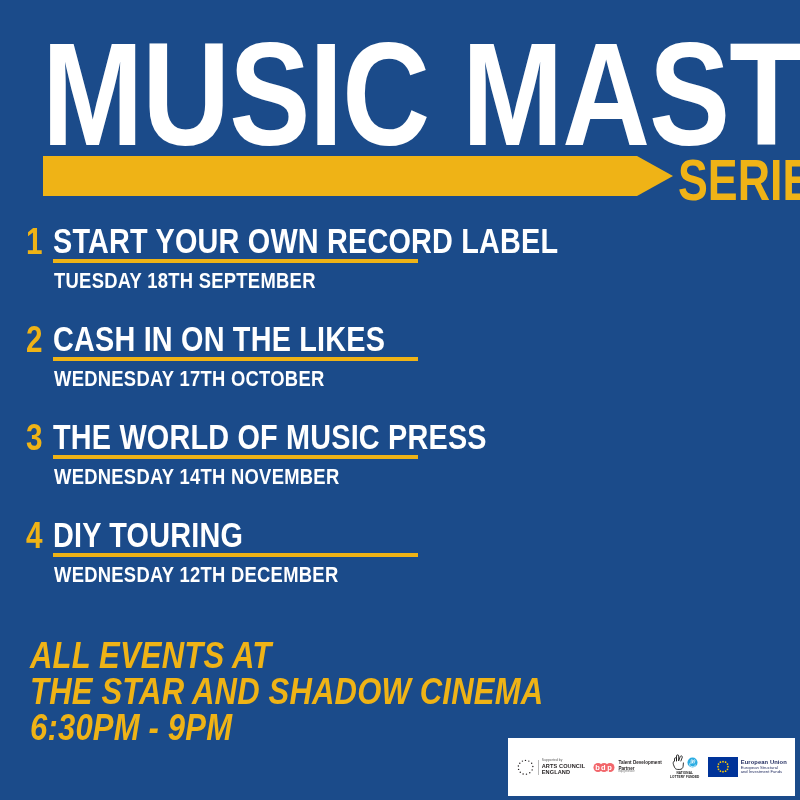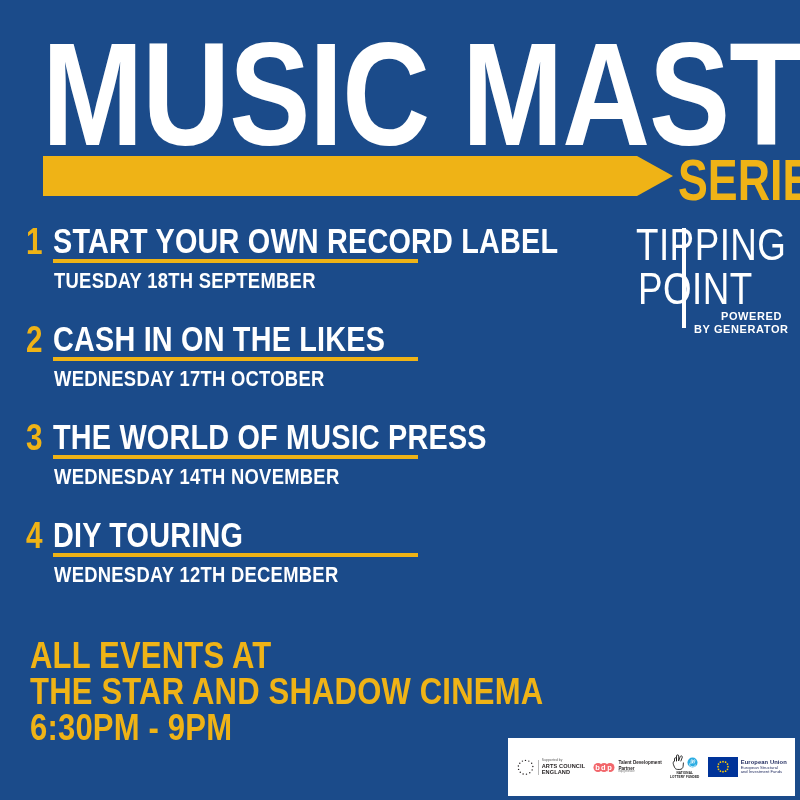--- a/index.html
+++ b/index.html
@@ -202,20 +202,21 @@
     position: absolute;
     left: 30px;
     top: 636px;
     width: 470px;
     color: #efb316;
     font-family: "Liberation Sans Narrow", "Liberation Sans", sans-serif;
     font-weight: bold;
     font-size: 33px;
     line-height: 36px;
     letter-spacing: 0.2px;
+    font-style: italic;
   }
   #footer-info div {
     white-space: nowrap;
     transform: scaleX(0.94) scaleY(1.12);
     transform-origin: left top;
   }
 
   
   #funders-panel {
     position: absolute;
@@ -343,29 +344,20 @@
       <div class="event-head">
         <span class="event-number">4</span>
         <span class="event-title">DIY TOURING</span>
       </div>
       <div class="event-rule"></div>
       <div class="event-date">WEDNESDAY 12TH DECEMBER</div>
     </div>
 
   </div>
 
-  <div id="tipping-point-logo">
-    <div id="tp-stroke"></div>
-    <div class="tp-word" id="tp-tipping">TIPPING</div>
-    <div class="tp-word" id="tp-point">POINT</div>
-    <div id="tp-powered">
-      <div>POWERED</div>
-      <div>BY GENERATOR</div>
-    </div>
-  </div>
 
   <div id="footer-info">
     <div>ALL EVENTS AT</div>
     <div>THE STAR AND SHADOW CINEMA</div>
     <div>6:30PM - 9PM</div>
   </div>
 
   <div id="funders-panel">
 
     <div class="funder">

